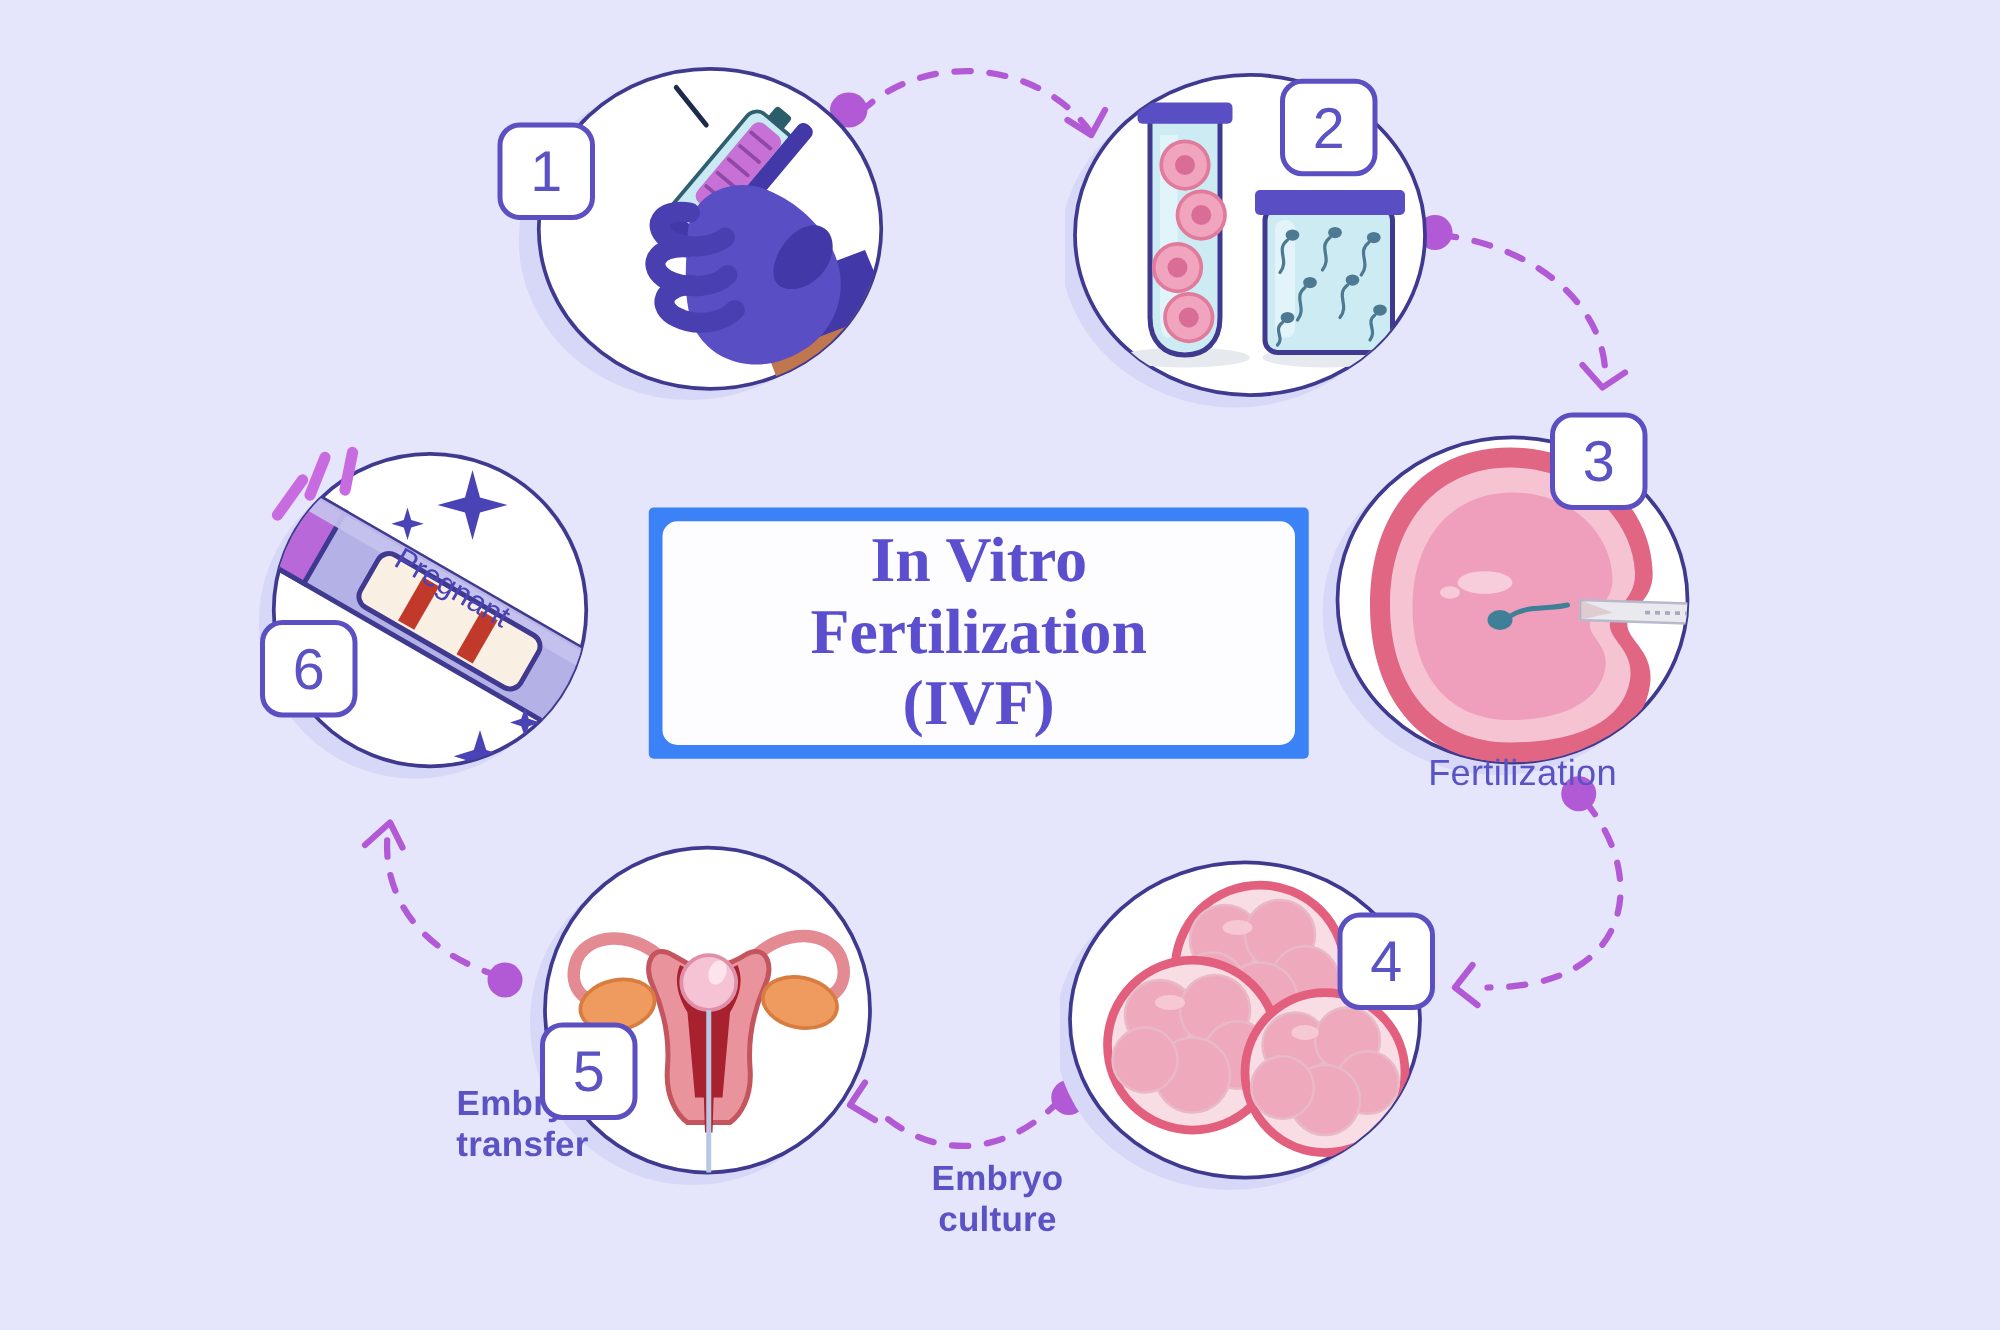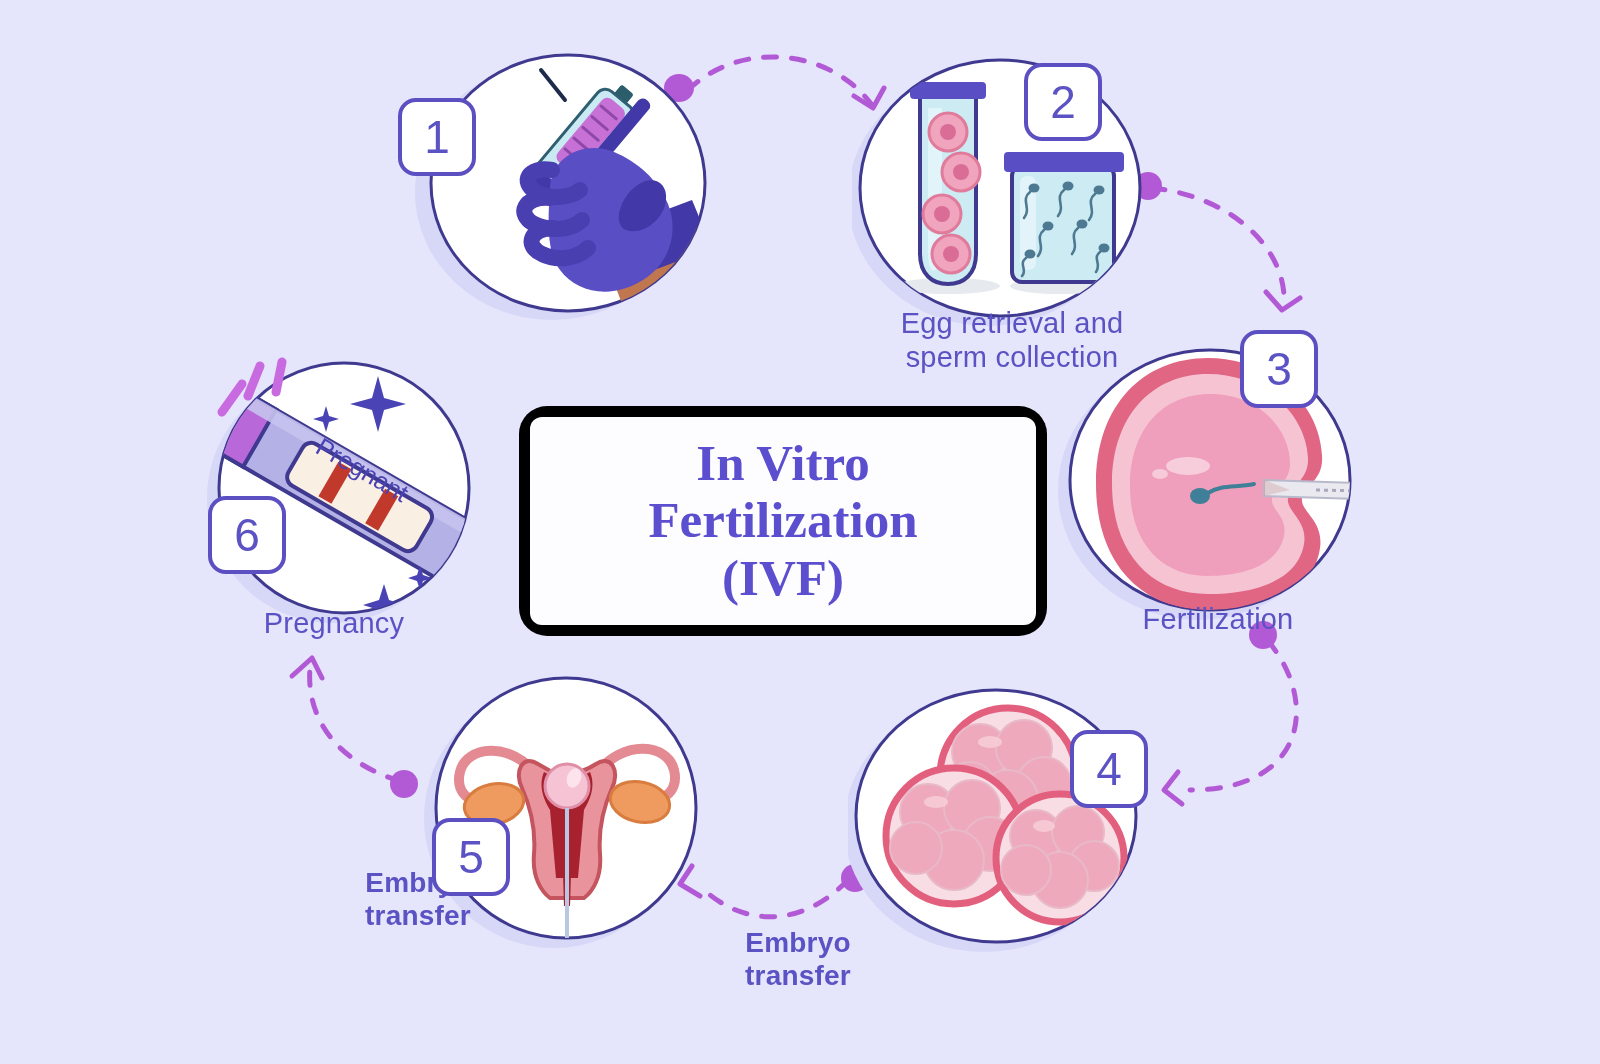--- a/index.html
+++ b/index.html
@@ -40,23 +40,23 @@
     letter-spacing:.2px;
     white-space:pre-line;
     z-index:5;
   }
   .caption.bold{font-weight:bold;font-size:28px;}
 
   
   #titleCard{
     position:absolute;
     left:519px;top:406px;
-    width:528px;height:230px;
-    background:#000000;
-    border-radius:28px;
+    width:528px;height:201px;
+    background:#3b82f6;
+    border-radius:4px;
     padding:11px;
     box-sizing:border-box;
     z-index:4;
   }
   #titleInner{
     width:100%;height:100%;
     background:#fdfdff;
     border-radius:12px;
     display:flex;align-items:center;justify-content:center;
   }
@@ -212,22 +212,20 @@
           <g>
               <ellipse cx="252" cy="200" rx="5.5" ry="4.5" fill="#4d7a92" stroke="none"></ellipse>
               <path d="M248,204 C240,210 250,216 244,224"></path>
             </g>
         </g>
       </g>
     </svg>
     <div class="badge" style="left:172px;top:15px;">
       <span>2</span>
     </div>
-    <div class="caption" style="left:-30px;top:258px;width:380px;">Egg retrieval and
-sperm collection</div>
   </div>
 
   <div class="step" style="left:1058px;top:338px;width:320px;height:320px;">
     <svg class="bubble" width="320" height="300" viewBox="0 0 320 300">
       <defs>
           <clipPath id="cl3">
             <ellipse cx="152" cy="142" rx="140" ry="130"></ellipse>
           </clipPath>
         </defs>
       <ellipse cx="140" cy="152" rx="140" ry="130" fill="#d7d7f7"></ellipse>
@@ -307,21 +305,21 @@
             <circle cx="178" cy="194" r="25"></circle>
           </g>
           <ellipse cx="196" cy="150" rx="11" ry="6" fill="#f7d0da" opacity=".8"></ellipse>
         </g>
       </g>
     </svg>
     <div class="badge" style="left:222px;top:54px;">
       <span>4</span>
     </div>
     <div class="caption bold" style="left:-220px;top:250px;width:340px;">Embryo
-transfer</div>
+culture</div>
   </div>
 
   <div class="step" style="left:418px;top:668px;width:320px;height:330px;">
     <svg class="bubble" width="320" height="300" viewBox="0 0 320 300">
       <defs>
           <clipPath id="cl5">
             <circle cx="148" cy="140" r="130"></circle>
           </clipPath>
         </defs>
       <circle cx="136" cy="150" r="130" fill="#d7d7f7"></circle>
@@ -391,21 +389,20 @@
 
       <g stroke="#c96be0" stroke-width="9" stroke-linecap="round">
         <line x1="26" y1="64" x2="46" y2="36"></line>
         <line x1="52" y1="48" x2="64" y2="18"></line>
         <line x1="80" y1="44" x2="86" y2="14"></line>
       </g>
     </svg>
     <div class="badge" style="left:12px;top:148px;">
       <span>6</span>
     </div>
-    <div class="caption" style="left:-32px;top:258px;width:340px;">Pregnancy</div>
   </div>
 
   <div id="titleCard">
     <div id="titleInner">
       <div id="titleText">In Vitro
 Fertilization
 (IVF)</div>
     </div>
   </div>
 

